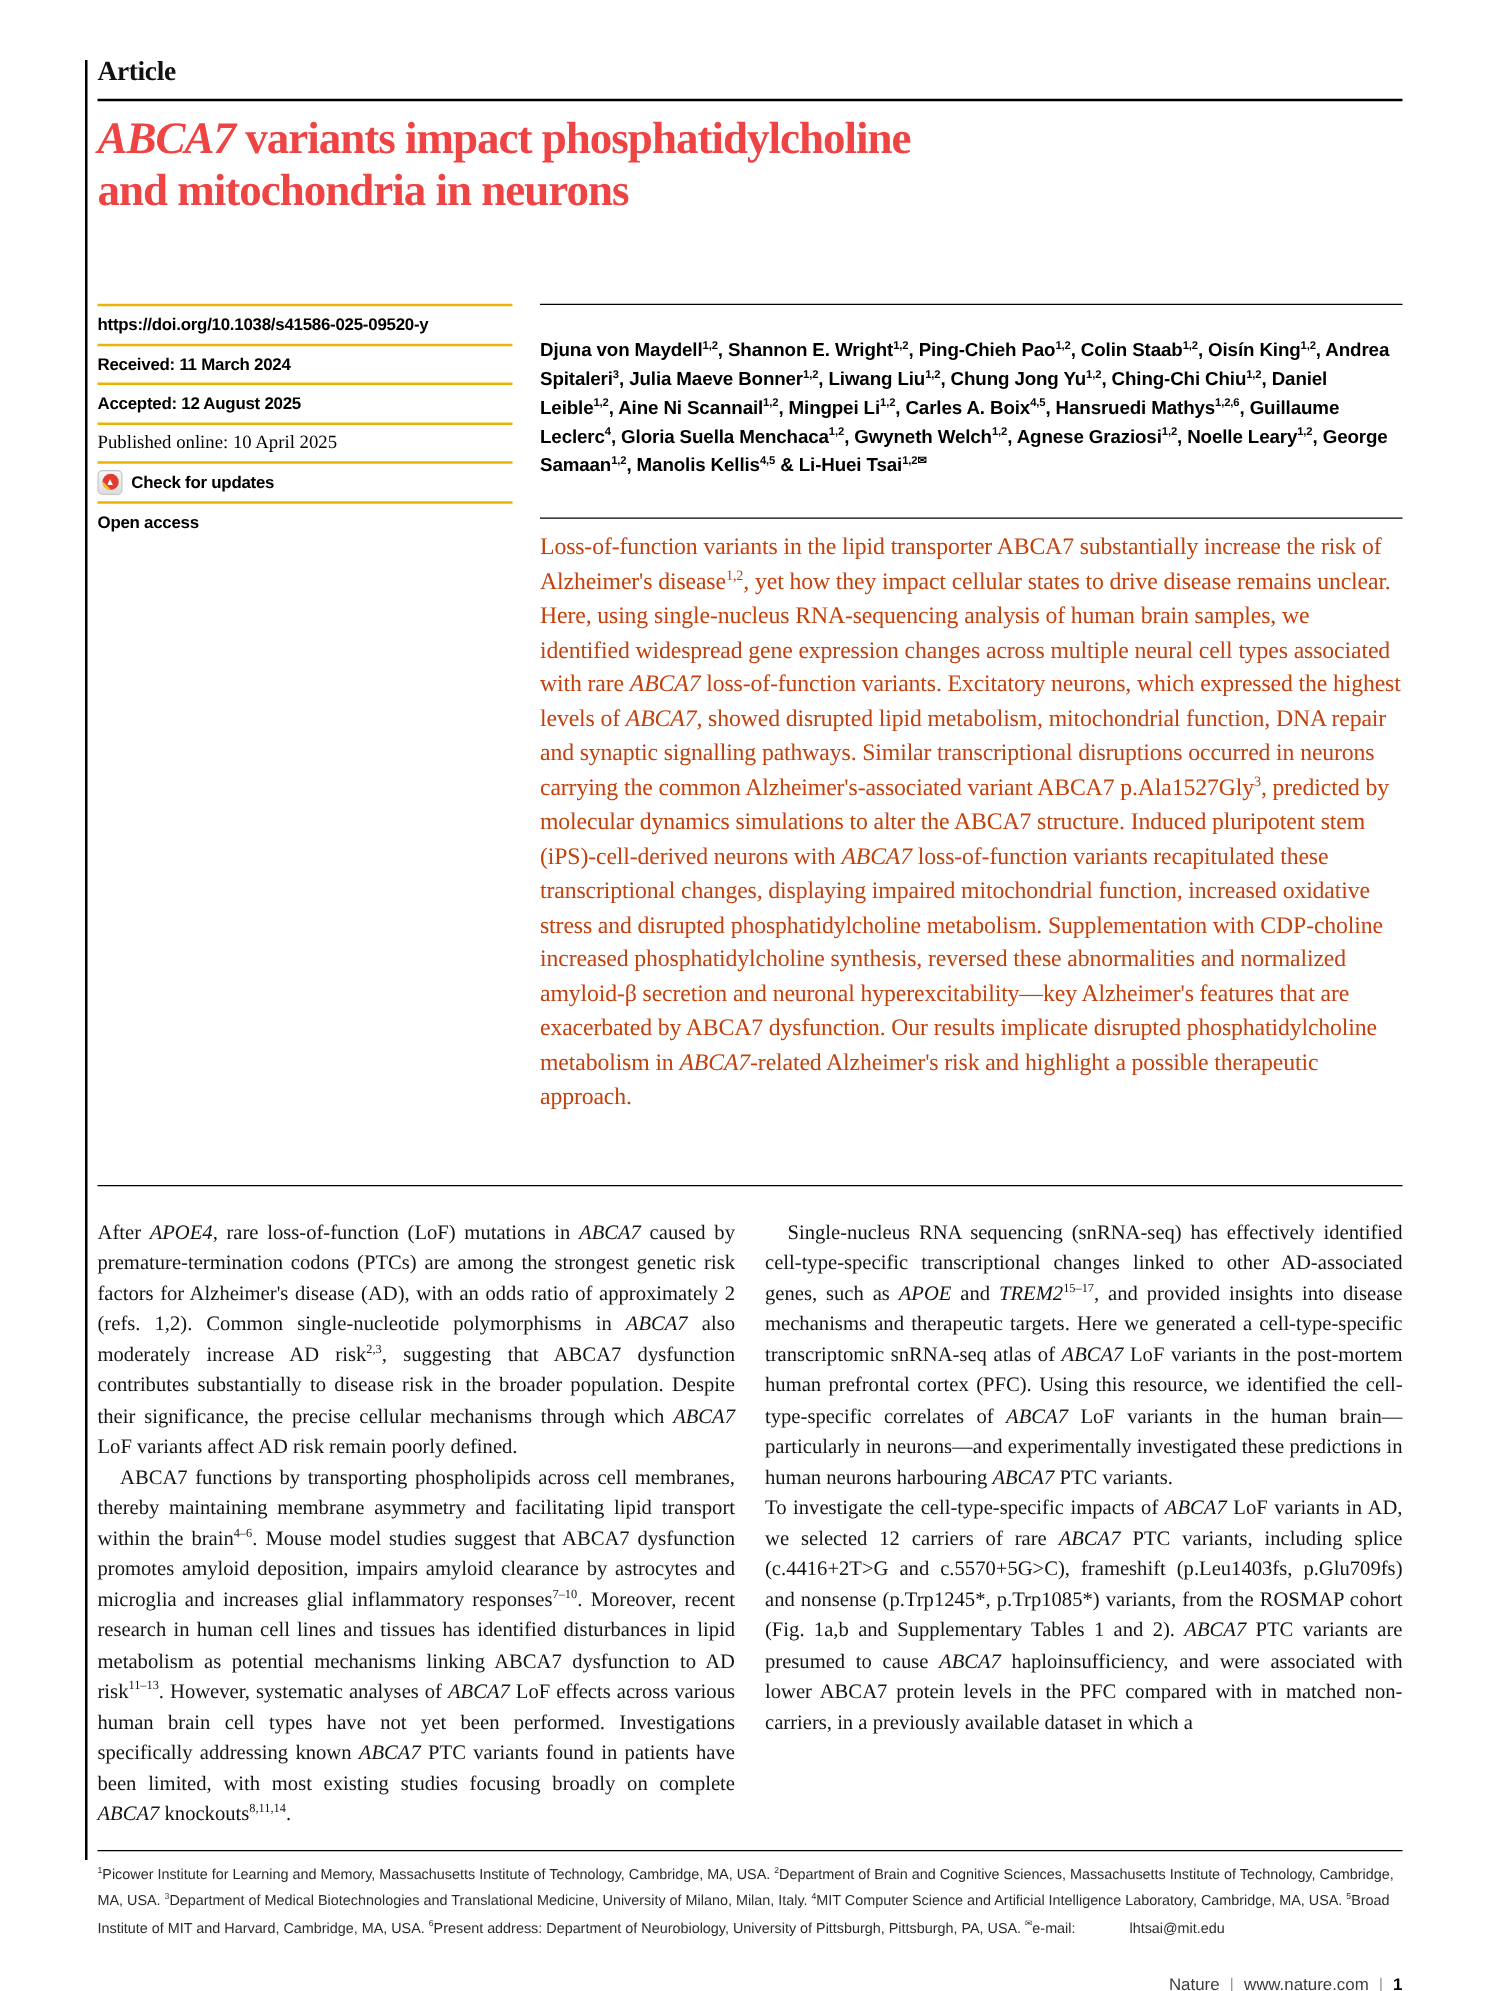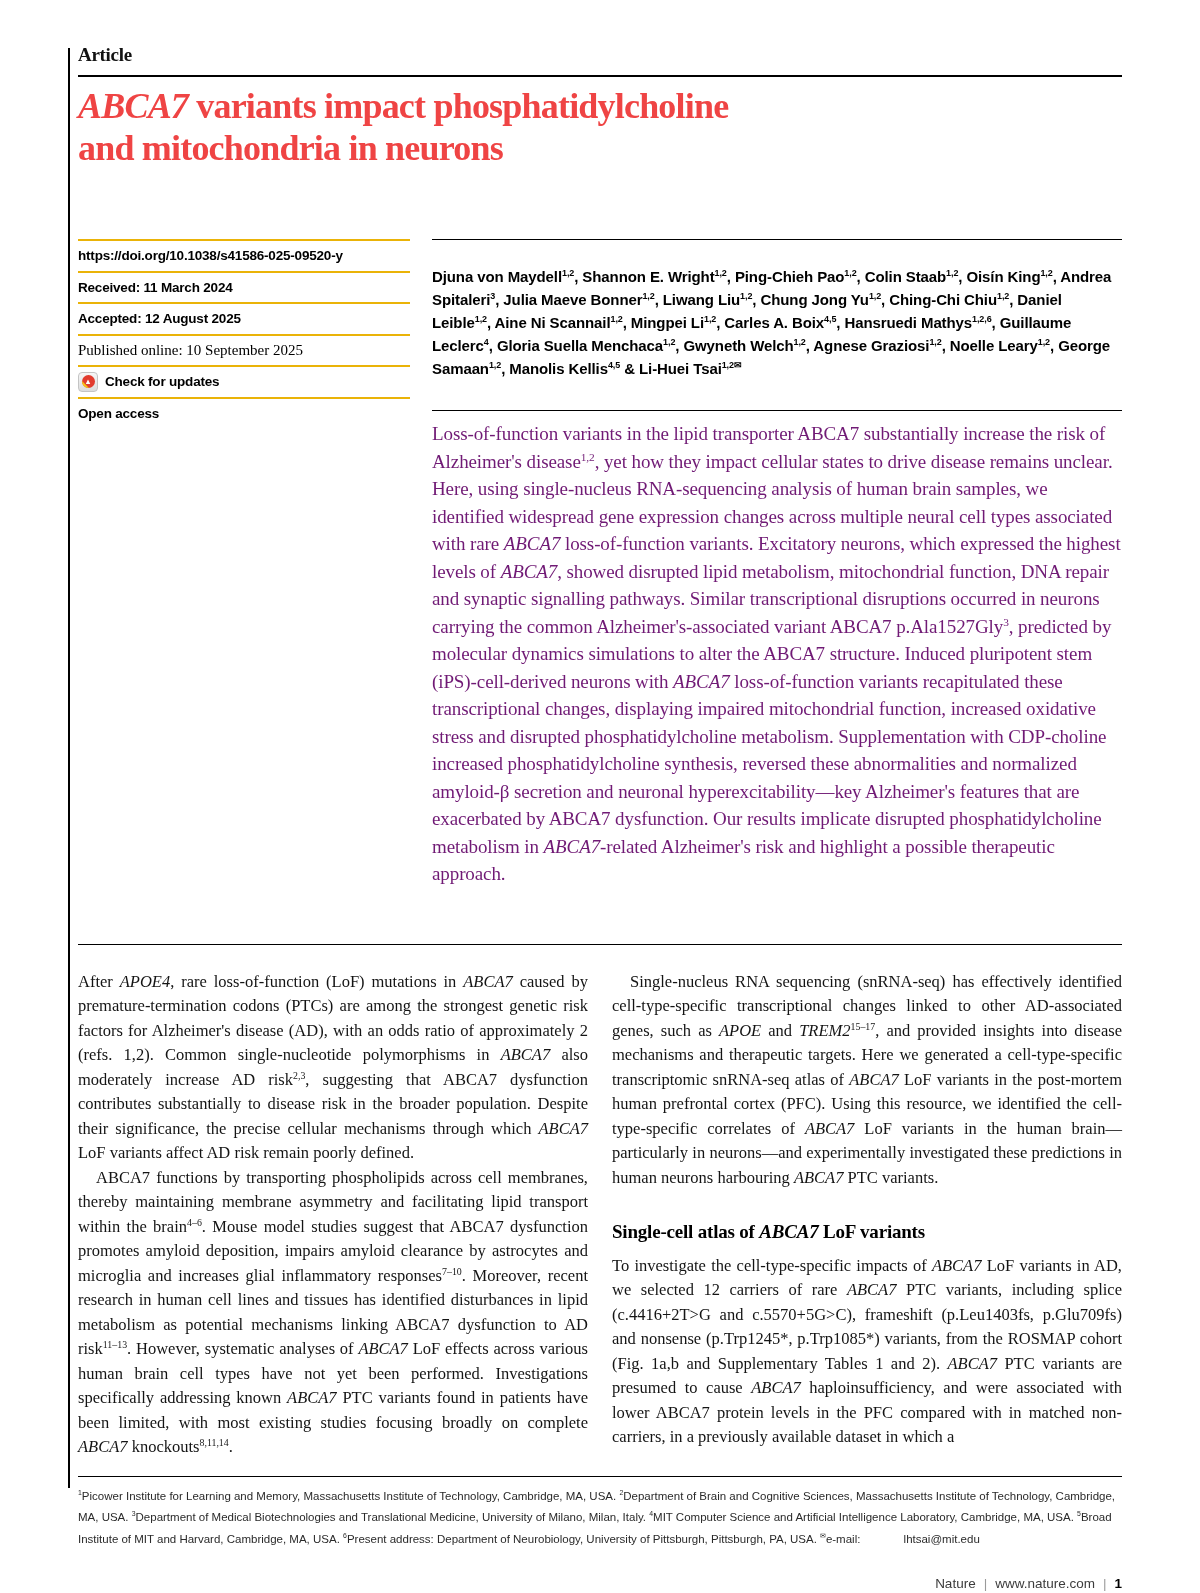--- a/index.html
+++ b/index.html
@@ -14,21 +14,21 @@
   }
   .side-rule {
     position: absolute; left: 68px; top: 48px;
     width: 2px; height: 1440px; background: #000;
   }
   sup { font-size: 60%; vertical-align: super; line-height: 0; }
 
   
   .kicker {
     font-family: "Liberation Serif", serif;
-    font-weight: 700; font-size: 19px; letter-spacing: -0.3px;
+    font-weight: 700; font-size: 22px; letter-spacing: -0.3px;
   }
   .kicker-rule { border: 0; border-top: 2px solid #000; margin-top: 9px; }
   .title {
     font-family: "Liberation Serif", serif;
     font-weight: 700; font-size: 36px; line-height: 1.17;
     letter-spacing: -0.8px; margin-top: 8px; color: #ef4444;
   }
   .title i { font-style: italic; }
 
   
@@ -66,21 +66,21 @@
   .right-col { flex: 1; }
   .authors {
     border-top: 1px solid #000; padding-top: 25px;
     font-family: "Liberation Sans", sans-serif;
     font-weight: 700; font-size: 15px; line-height: 23px; color: #000;
     letter-spacing: -0.1px;
   }
   .abstract-rule { border: 0; border-top: 1px solid #000; margin-top: 30px; }
   .abstract {
     padding-top: 9px;
-    font-size: 19px; line-height: 27.5px; color: #701a75;
+    font-size: 19px; line-height: 27.5px; color: #c2410c;
     letter-spacing: -0.1px;
   }
 
   
   .body-section { margin-top: 56px; border-top: 1px solid #000; padding-top: 25px; display: flex; }
   .col { width: 510px; flex: 0 0 510px; font-size: 16.5px; line-height: 24.5px; text-align: justify; color: #141414; }
   .col-left { margin-right: 24px; }
   .col p { margin: 0; }
   .col p.indent { text-indent: 18px; }
   .section-heading {
@@ -114,21 +114,21 @@
   <div class="kicker">Article</div>
   <hr class="kicker-rule">
 
   <h1 class="title"><i>ABCA7</i> variants impact phosphatidylcholine<br>and mitochondria in neurons</h1>
 
   <div class="info-row">
     <div class="meta-col">
       <div class="meta-item">https://doi.org/10.1038/s41586-025-09520-y</div>
       <div class="meta-item">Received: 11 March 2024</div>
       <div class="meta-item">Accepted: 12 August 2025</div>
-      <div class="meta-item serif">Published online: 10 September 2025</div>
+      <div class="meta-item serif">Published online: 10 April 2025</div>
       <div class="meta-item">
         <span class="crossmark">
           <span class="cm-circle">
             <span class="cm-yellow"></span>
             <span class="cm-white"></span>
           </span>
         </span>
         <span>Check for updates</span>
       </div>
       <div class="meta-item">Open access</div>
@@ -141,21 +141,20 @@
     </div>
   </div>
 
   <div class="body-section">
     <div class="col col-left">
       <p>After <i>APOE4</i>, rare loss-of-function (LoF) mutations in <i>ABCA7</i> caused by premature-termination codons (PTCs) are among the strongest genetic risk factors for Alzheimer's disease (AD), with an odds ratio of approximately 2 (refs. 1,2). Common single-nucleotide polymorphisms in <i>ABCA7</i> also moderately increase AD risk<sup>2,3</sup>, suggesting that ABCA7 dysfunction contributes substantially to disease risk in the broader population. Despite their significance, the precise cellular mechanisms through which <i>ABCA7</i> LoF variants affect AD risk remain poorly defined.</p>
       <p class="indent">ABCA7 functions by transporting phospholipids across cell membranes, thereby maintaining membrane asymmetry and facilitating lipid transport within the brain<sup>4–6</sup>. Mouse model studies suggest that ABCA7 dysfunction promotes amyloid deposition, impairs amyloid clearance by astrocytes and microglia and increases glial inflammatory responses<sup>7–10</sup>. Moreover, recent research in human cell lines and tissues has identified disturbances in lipid metabolism as potential mechanisms linking ABCA7 dysfunction to AD risk<sup>11–13</sup>. However, systematic analyses of <i>ABCA7</i> LoF effects across various human brain cell types have not yet been performed. Investigations specifically addressing known <i>ABCA7</i> PTC variants found in patients have been limited, with most existing studies focusing broadly on complete <i>ABCA7</i> knockouts<sup>8,11,14</sup>.</p>
     </div>
     <div class="col">
       <p class="indent">Single-nucleus RNA sequencing (snRNA-seq) has effectively identified cell-type-specific transcriptional changes linked to other AD-associated genes, such as <i>APOE</i> and <i>TREM2</i><sup>15–17</sup>, and provided insights into disease mechanisms and therapeutic targets. Here we generated a cell-type-specific transcriptomic snRNA-seq atlas of <i>ABCA7</i> LoF variants in the post-mortem human prefrontal cortex (PFC). Using this resource, we identified the cell-type-specific correlates of <i>ABCA7</i> LoF variants in the human brain—particularly in neurons—and experimentally investigated these predictions in human neurons harbouring <i>ABCA7</i> PTC variants.</p>
-      <h2 class="section-heading">Single-cell atlas of <i>ABCA7</i> LoF variants</h2>
       <p>To investigate the cell-type-specific impacts of <i>ABCA7</i> LoF variants in AD, we selected 12 carriers of rare <i>ABCA7</i> PTC variants, including splice (c.4416+2T&gt;G and c.5570+5G&gt;C), frameshift (p.Leu1403fs, p.Glu709fs) and nonsense (p.Trp1245*, p.Trp1085*) variants, from the ROSMAP cohort (Fig. 1a,b and Supplementary Tables 1 and 2). <i>ABCA7</i> PTC variants are presumed to cause <i>ABCA7</i> haploinsufficiency, and were associated with lower ABCA7 protein levels in the PFC compared with in matched non-carriers, in a previously available dataset in which a</p>
     </div>
   </div>
 
   <div class="footnotes">
     <span><sup>1</sup>Picower Institute for Learning and Memory, Massachusetts Institute of Technology, Cambridge, MA, USA. <sup>2</sup>Department of Brain and Cognitive Sciences, Massachusetts Institute of Technology, Cambridge, MA, USA. <sup>3</sup>Department of Medical Biotechnologies and Translational Medicine, University of Milano, Milan, Italy. <sup>4</sup>MIT Computer Science and Artificial Intelligence Laboratory, Cambridge, MA, USA. <sup>5</sup>Broad Institute of MIT and Harvard, Cambridge, MA, USA. <sup>6</sup>Present address: Department of Neurobiology, University of Pittsburgh, Pittsburgh, PA, USA. <sup>✉</sup>e-mail: </span><a href="#">lhtsai@mit.edu</a>
   </div>
 
   <div class="footer">
     <span>Nature</span><span class="sep">|</span><span>www.nature.com</span><span class="sep">|</span><span class="pagenum">1</span>

